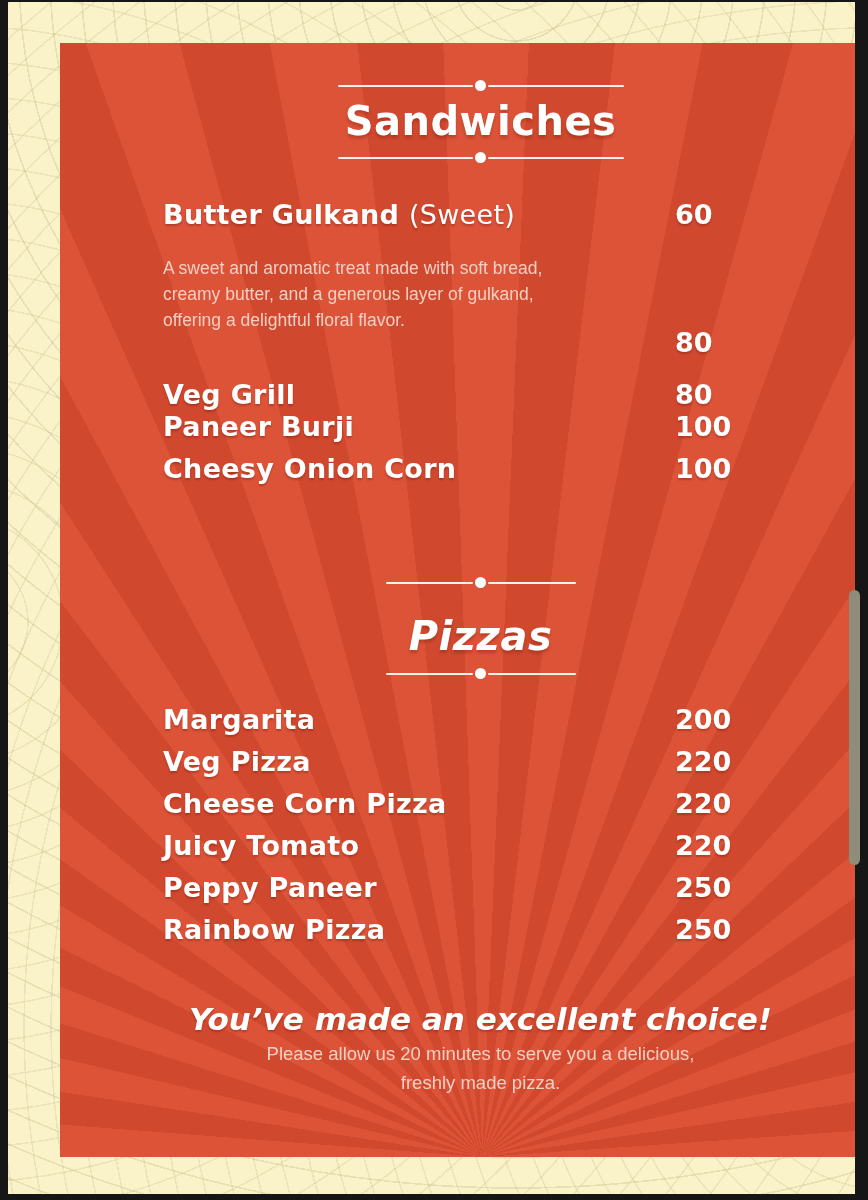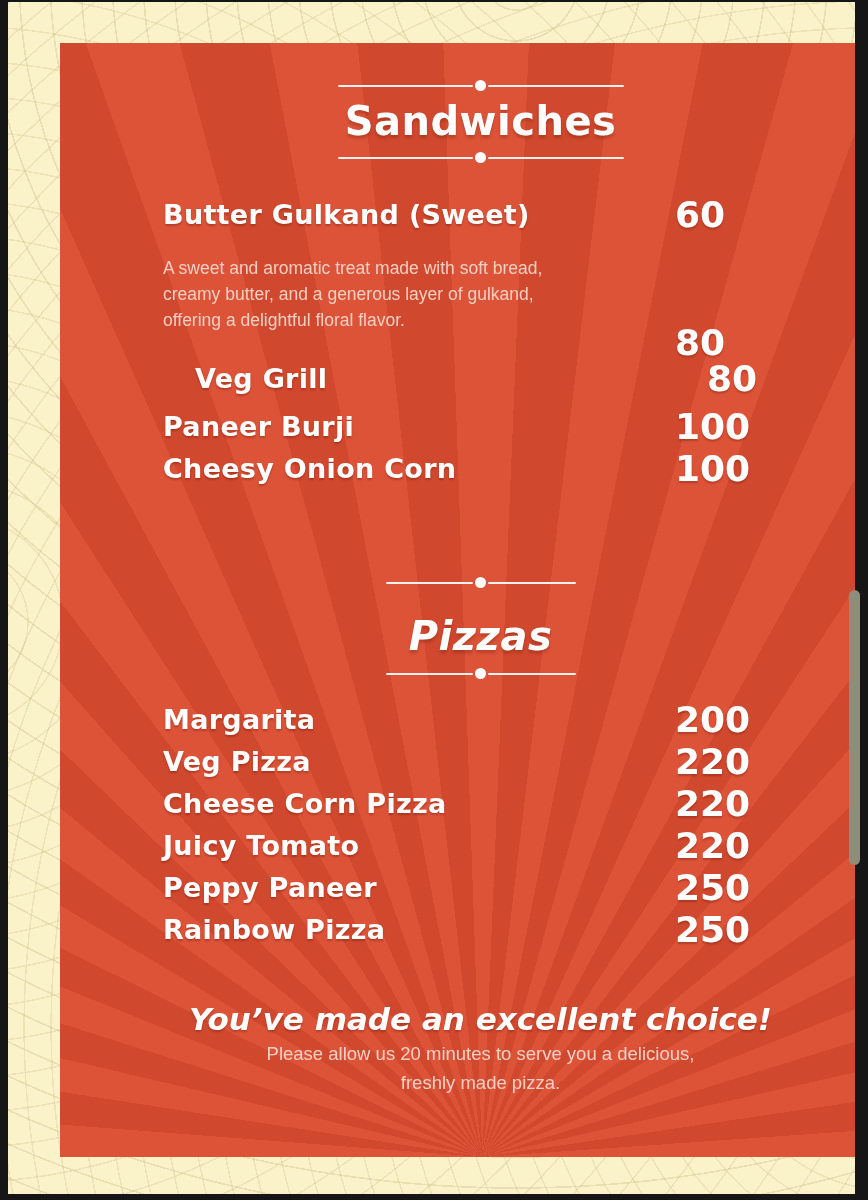--- a/index.html
+++ b/index.html
@@ -35,24 +35,24 @@
   .sec-title{
     font-size:40px;font-weight:bold;letter-spacing:.5px;line-height:46px;
     text-shadow:0 3px 3px rgba(100,20,5,.28);
   }
   
   .row{position:absolute;left:103px;width:620px;height:36px;color:#fff;}
   .item-name{
     font-size:27px;font-weight:bold;letter-spacing:.3px;line-height:34px;
     text-shadow:0 2px 2px rgba(100,20,5,.32);white-space:nowrap;
   }
-  .item-suffix{font-weight:bold;}
+  .item-suffix{font-weight:normal;}
   .item-price{
     position:absolute;left:512px;top:0;
-    font-size:36px;font-weight:bold;line-height:34px;
+    font-size:27px;font-weight:bold;line-height:34px;
     text-shadow:0 2px 2px rgba(100,20,5,.32);
   }
   .desc{
     position:absolute;left:103px;width:470px;
     font-family:"Liberation Sans", sans-serif;
     font-size:17.5px;font-weight:500;line-height:26px;color:#f3cfc3;
   }
   
   .footer-head{
     left:0;right:0;text-align:center;color:#fff;
@@ -101,21 +101,21 @@
   </div>
   <div class="desc" style="top:184px;margin-top:28px;">
     <div>A sweet and aromatic treat made with soft bread,</div>
     <div>creamy butter, and a generous layer of gulkand,</div>
     <div>offering a delightful floral flavor.</div>
   </div>
 
   <div class="row" style="top:283px;">
     <span class="item-price">80</span>
   </div>
-  <div class="row" style="top:319px;margin-left:32px;">
+  <div class="row" style="top:335px;">
     <span class="item-name">Veg Grill</span>
     <span class="item-price">80</span>
   </div>
   <div class="row" style="top:367px;">
     <span class="item-name">Paneer Burji</span>
     <span class="item-price">100</span>
   </div>
   <div class="row" style="top:409px;">
     <span class="item-name">Cheesy Onion Corn</span>
     <span class="item-price">100</span>

